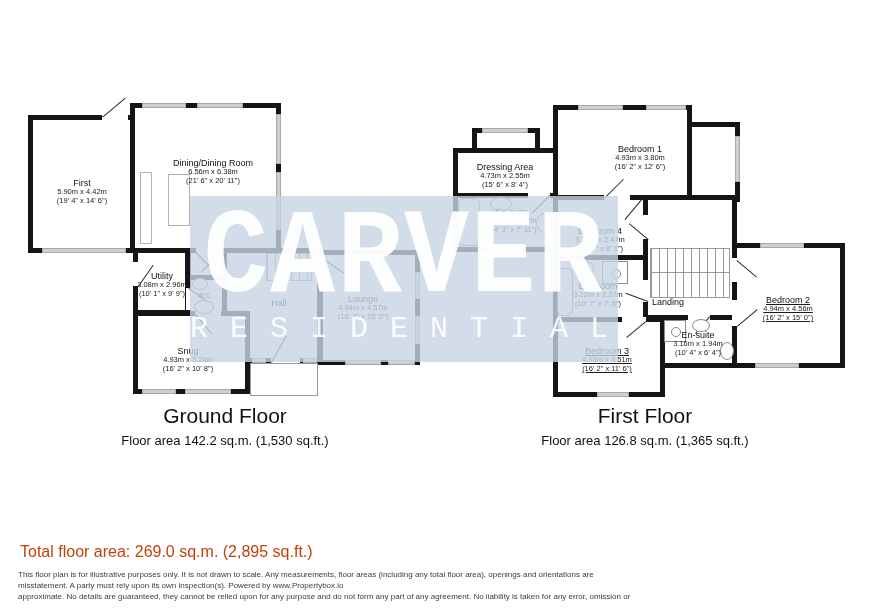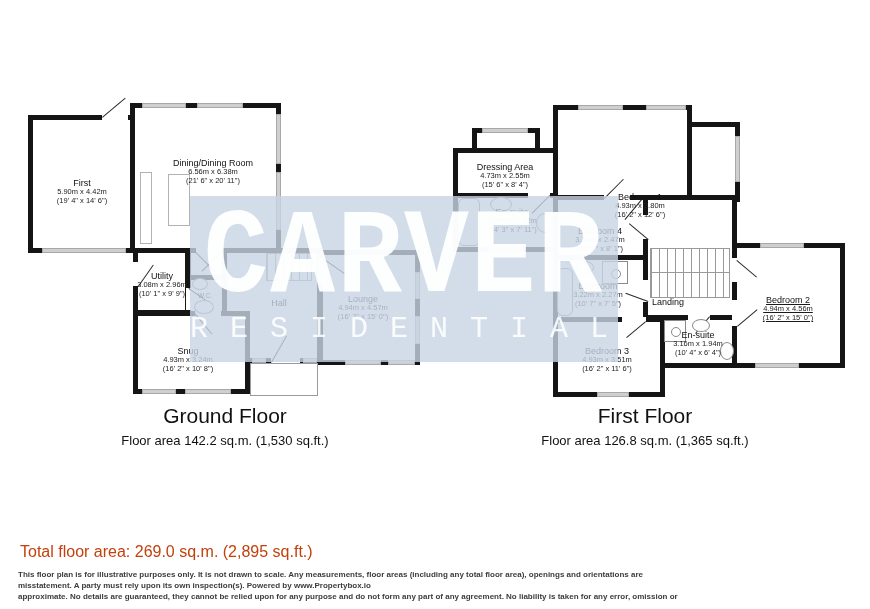--- a/index.html
+++ b/index.html
@@ -26,21 +26,21 @@
   .watermark{position:absolute;left:190px;top:196px;width:428px;height:166px;z-index:50;
       background:rgba(200,212,227,0.80);text-align:center;overflow:hidden;
       font-family:Liberation Mono, monospace;}
   .wm1{font-size:108px;font-weight:bold;line-height:1.0;margin-top:2px;letter-spacing:2px;
       color:rgba(255,255,255,0.95);transform:scaleY(1.12);transform-origin:top center;}
   .wm2{font-size:30px;letter-spacing:22px;margin-top:6px;color:rgba(255,255,255,0.88);}
   .floor-title{position:absolute;text-align:center;z-index:10;}
   .floor-title .t{font-size:21px;color:#111;}
   .floor-title .a{font-size:13px;margin-top:5px;color:#111;}
   .total{position:absolute;left:20px;top:543px;font-size:16px;color:#c2410c;z-index:10;}
-  .disclaimer{position:absolute;left:18px;top:569px;width:840px;font-size:8px;line-height:11px;color:#3c3c3c;z-index:10;font-weight:bold;}
+  .disclaimer{position:absolute;left:18px;top:569px;width:840px;font-size:8px;line-height:11px;color:#3c3c3c;z-index:10;}
 </style>
 </head>
 <body>
 
 <div class="plan">
 
   <div class="room" style="left:28px;top:115px;width:107px;height:138px;"></div>
   <div class="room" style="left:130px;top:103px;width:151px;height:150px;"></div>
   <div class="room" style="left:133px;top:248px;width:57px;height:67px;"></div>
   <div class="room" style="left:186px;top:248px;width:42px;height:32px;"></div>
@@ -172,21 +172,21 @@
     <div class="rname">Snug</div>
     <div class="rdim">4.93m x 3.24m</div>
     <div class="rdim">(16' 2" x 10' 8")</div>
   </div>
 
   <div class="rlabel" style="left:455px;top:162px;width:100px;">
     <div class="rname">Dressing Area</div>
     <div class="rdim">4.73m x 2.55m</div>
     <div class="rdim">(15' 6" x 8' 4")</div>
   </div>
-  <div class="rlabel" style="left:590px;top:144px;width:100px;margin-top:48px;">
+  <div class="rlabel" style="left:590px;top:144px;width:100px;">
     <div class="rname">Bedroom 1</div>
     <div class="rdim">4.93m x 3.80m</div>
     <div class="rdim">(16' 2" x 12' 6")</div>
   </div>
   <div class="rlabel" style="left:462px;top:207px;width:100px;">
     <div class="rname">En-suite</div>
     <div class="rdim">4.34m x 2.42m</div>
     <div class="rdim">(14' 3" x 7' 11")</div>
   </div>
   <div class="rlabel" style="left:550px;top:226px;width:100px;">
@@ -200,21 +200,21 @@
     <div class="rdim">(10' 7" x 7' 5")</div>
   </div>
   <div class="rlabel" style="left:628px;top:297px;width:80px;">
     <div class="rname">Landing</div>
   </div>
   <div class="rlabel" style="left:738px;top:295px;width:100px;text-decoration:underline;">
     <div class="rname">Bedroom 2</div>
     <div class="rdim">4.94m x 4.56m</div>
     <div class="rdim">(16' 2" x 15' 0")</div>
   </div>
-  <div class="rlabel" style="left:557px;top:346px;width:100px;">
+  <div class="rlabel" style="left:557px;top:346px;width:100px;text-decoration:underline;">
     <div class="rname">Bedroom 3</div>
     <div class="rdim">4.93m x 3.51m</div>
     <div class="rdim">(16' 2" x 11' 6")</div>
   </div>
   <div class="rlabel" style="left:658px;top:330px;width:80px;">
     <div class="rname">En-suite</div>
     <div class="rdim">3.16m x 1.94m</div>
     <div class="rdim">(10' 4" x 6' 4")</div>
   </div>
 

